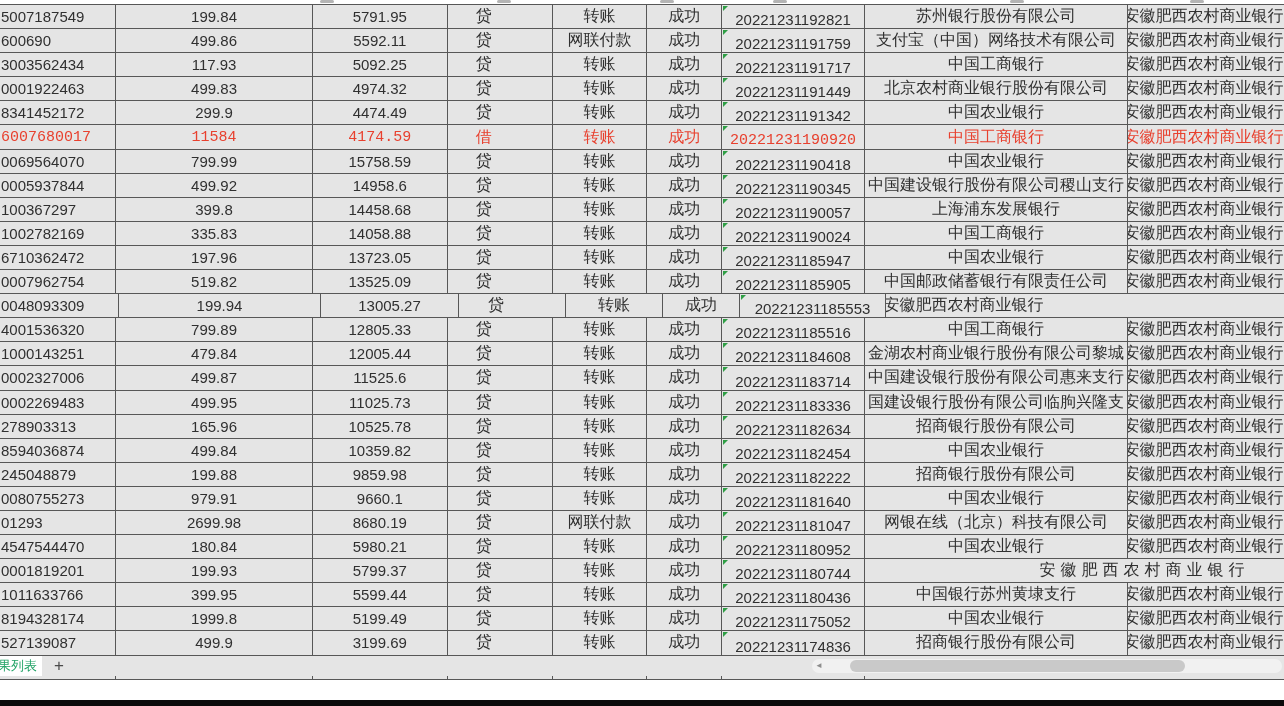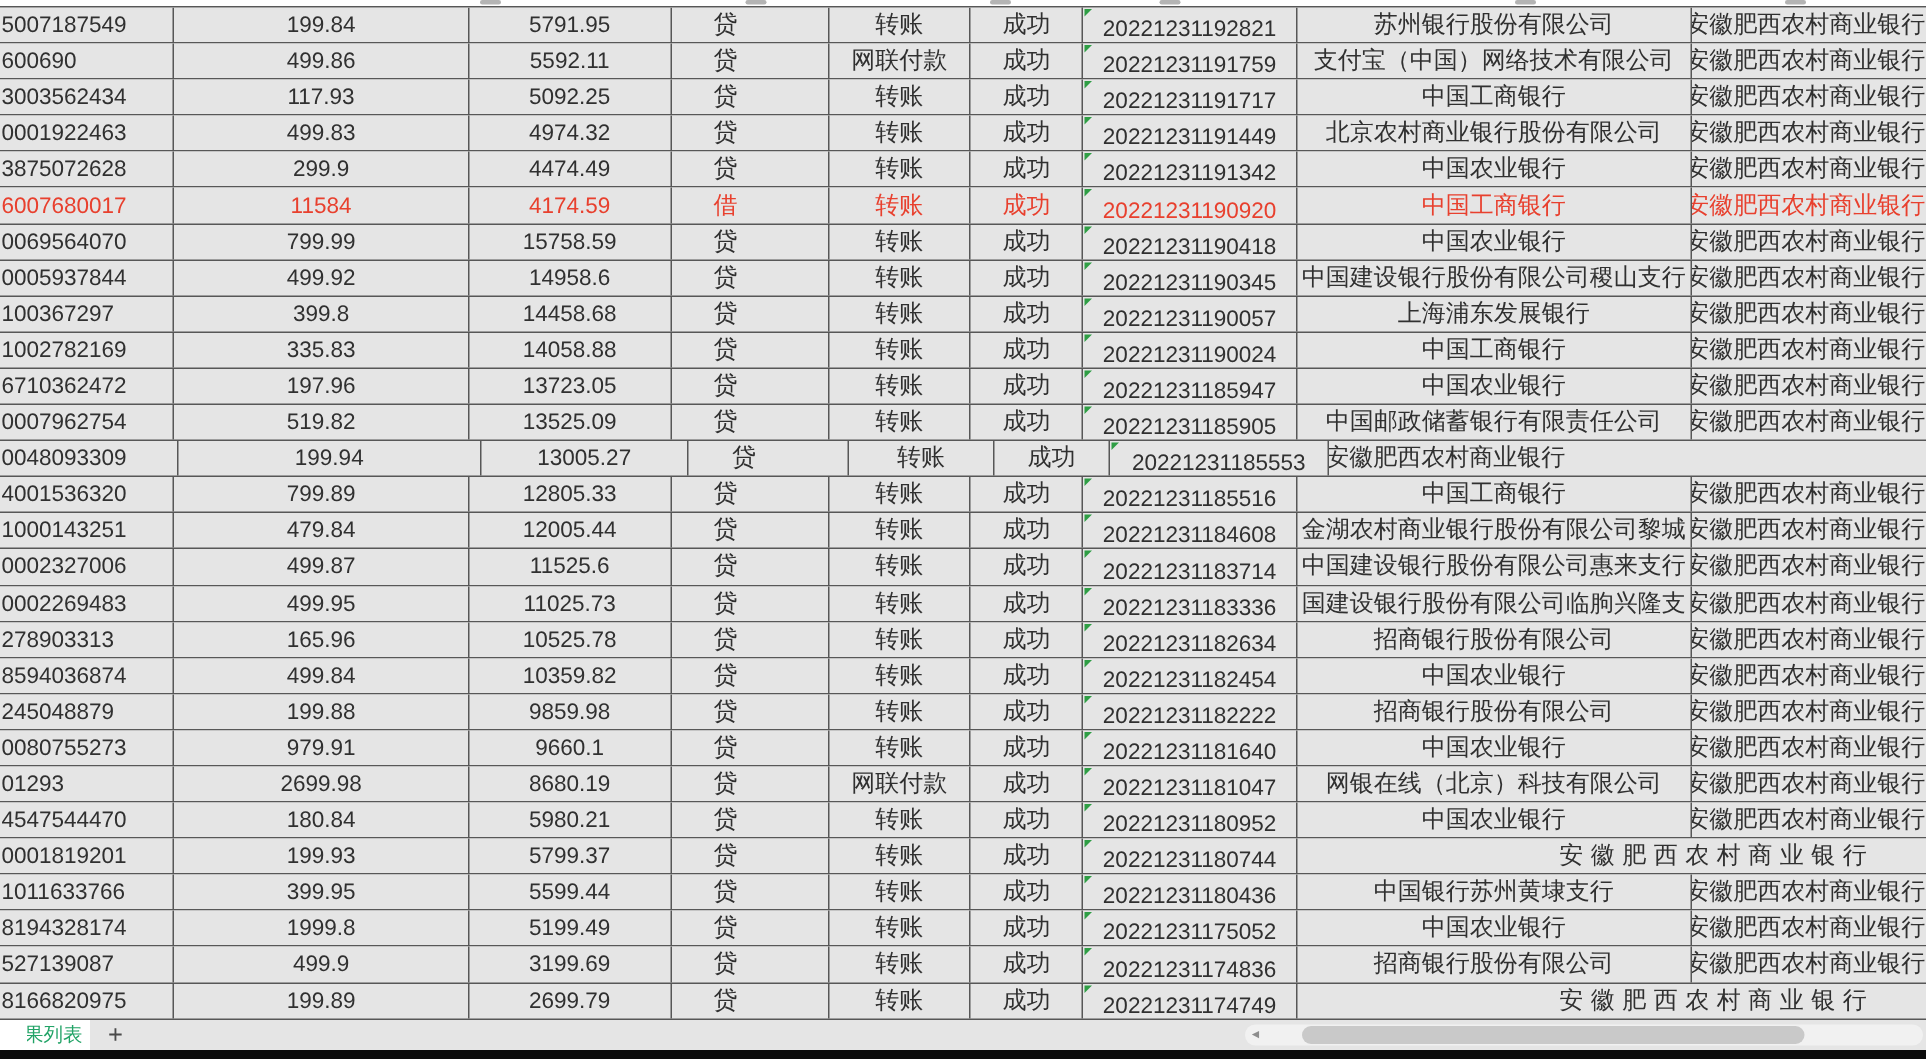--- a/index.html
+++ b/index.html
@@ -32,24 +32,24 @@
   .c-branch{width:161px;justify-content:center;}
   .c-branch span{margin-left:-5px;}
   .c-branch.ovf{border-left:none;overflow:visible;}
   .c-branch.ovf span{margin-left:-122px;letter-spacing:5px;}
   .c-time::before{
     content:"";position:absolute;left:1px;top:1px;width:0;height:0;
     border-top:5px solid var(--trigreen);border-right:5px solid transparent;
   }
   .num{font-family:"Liberation Sans",sans-serif;font-size:15px;}
   .cn{font-family:"Liberation Serif",serif;font-size:16px;}
-  .row.hl .cell, .row.hl .cell span{color:var(--red);}
+  .row.hl .cell, .row.hl .cell span{color:var(--red);font-family:Liberation Mono, monospace;}
   
   .tabbar{
-    position:absolute;left:0;right:0;top:680px;height:20px;background:#e5e5e5;margin-left:18px;
+    position:absolute;left:0;right:0;top:656px;height:20px;background:#e5e5e5;
   }
   .sheettab{
     position:absolute;left:0;top:0;bottom:0;width:42px;background:#ffffff;
     display:flex;align-items:center;justify-content:flex-start;overflow:hidden;
   }
   .sheettab span{
     color:var(--tabgreen);font-family:"Liberation Serif",serif;font-size:13px;margin-left:-2px;white-space:nowrap;
   }
   .addsheet{
     position:absolute;left:46px;top:0;bottom:0;width:26px;color:#4a4a4a;
@@ -193,21 +193,21 @@
         </div>
         <div class="cell c-bank cn">
           <span>北京农村商业银行股份有限公司</span>
         </div>
         <div class="cell c-branch cn">
           <span>安徽肥西农村商业银行</span>
         </div>
       </div>
       <div class="row">
         <div class="cell c-account num">
-          <span>3875072628</span>
+          <span>8341452172</span>
         </div>
         <div class="cell c-amount num">
           <span>299.9</span>
         </div>
         <div class="cell c-balance num">
           <span>4474.49</span>
         </div>
         <div class="cell c-type cn">
           <span>贷</span>
         </div>

